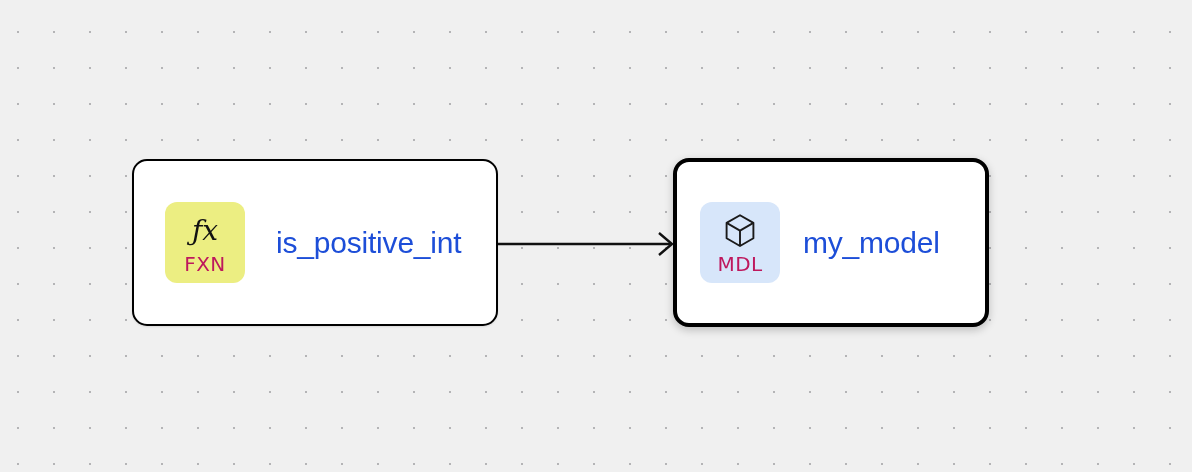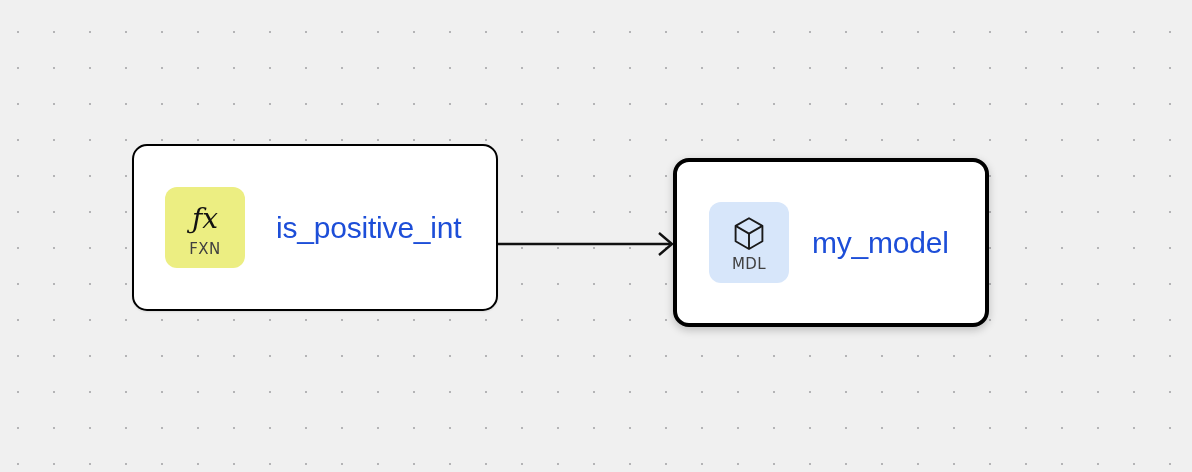--- a/index.html
+++ b/index.html
@@ -45,32 +45,32 @@
   }
 
   .node.selected {
     border-width: 4px;
     border-radius: 16px;
     box-shadow: 0 3px 8px rgba(0,0,0,0.22);
   }
 
   #node-fxn {
     left: 132px;
-    top: 144px;
+    top: 159px;
     width: 366px;
     height: 167px;
     padding-left: 31px;
   }
 
   #node-mdl {
     left: 673px;
     top: 158px;
     width: 316px;
     height: 169px;
-    padding-left: 32px;
+    padding-left: 23px;
   }
 
   
   .badge {
     flex: 0 0 auto;
     width: 80px;
     height: 81px;
     border-radius: 12px;
     display: flex;
     flex-direction: column;
@@ -93,22 +93,22 @@
   .fx-glyph {
     font-family: "DejaVu Serif", serif;
     font-style: italic;
     font-size: 28px;
     color: #111111;
     letter-spacing: 0px;
   }
 
   .badge-label {
     font-family: "DejaVu Sans", sans-serif;
-    font-size: 15px;
-    color: #404040;
+    font-size: 20px;
+    color: #be185d;
     letter-spacing: 0.4px;
     line-height: 1;
     margin-top: 3px;
   }
 
   
   .node-title {
     font-family: "Liberation Sans", sans-serif;
     font-size: 30px;
     color: #1d4ed8;

